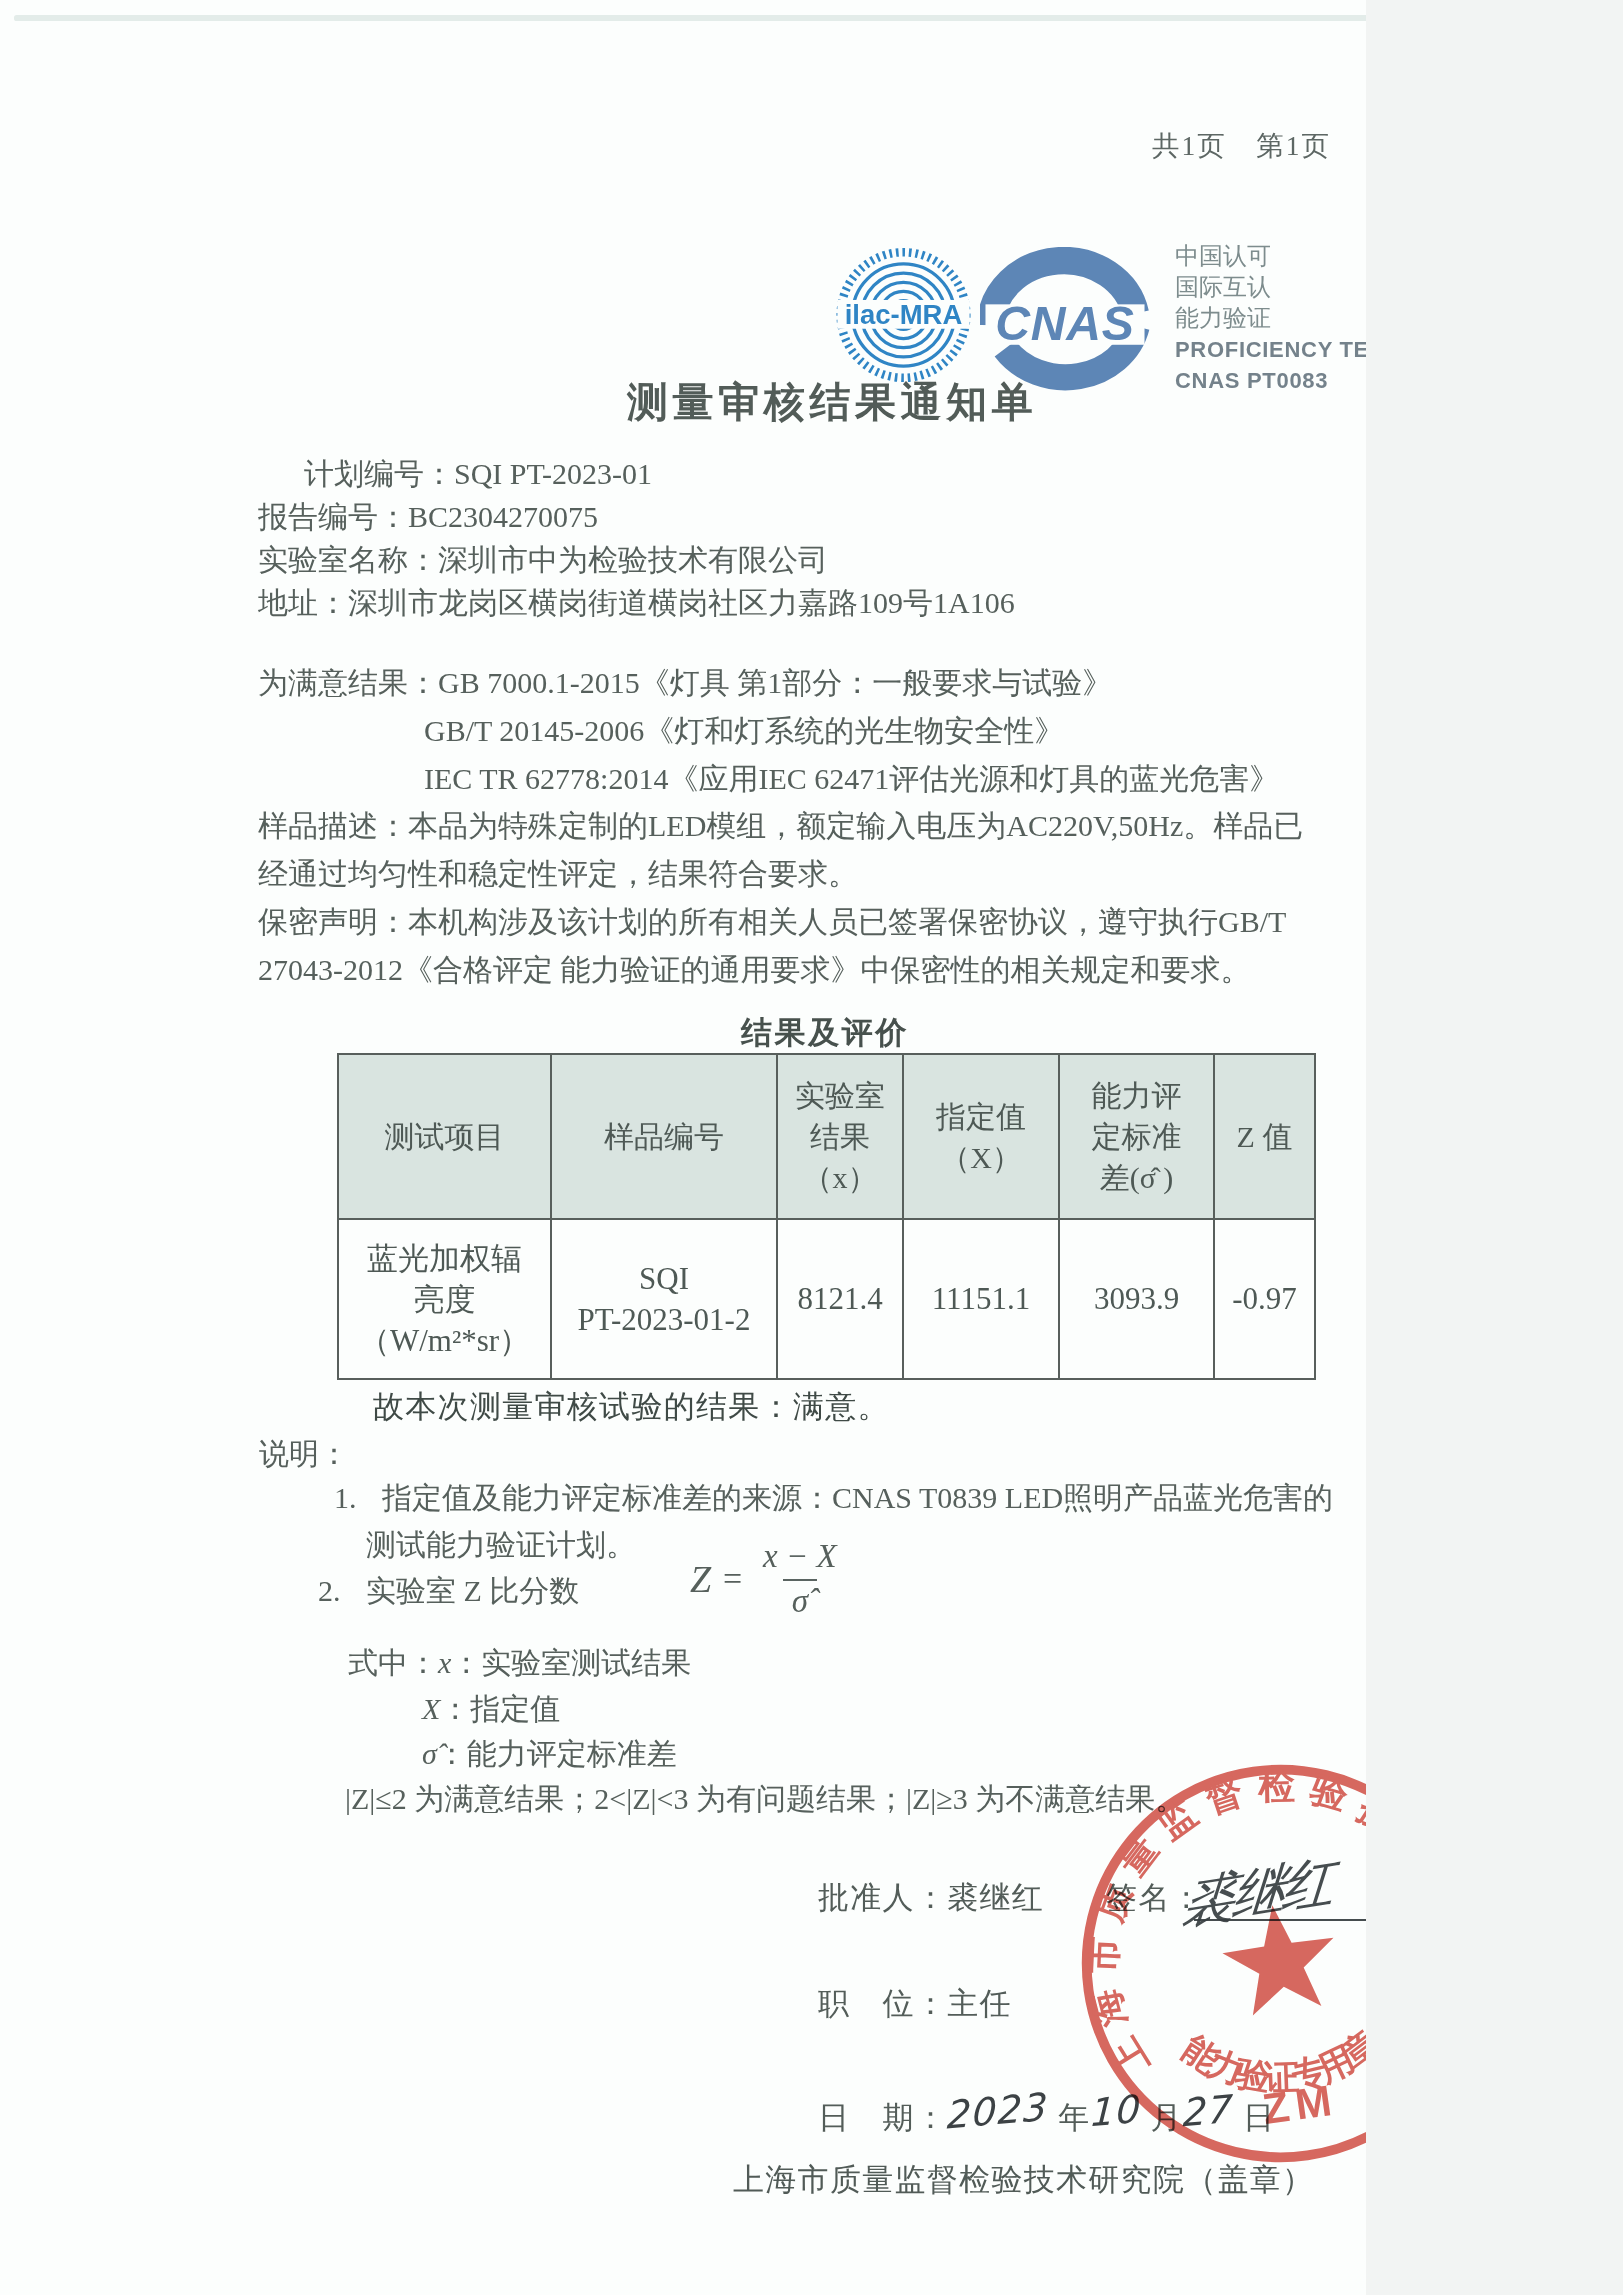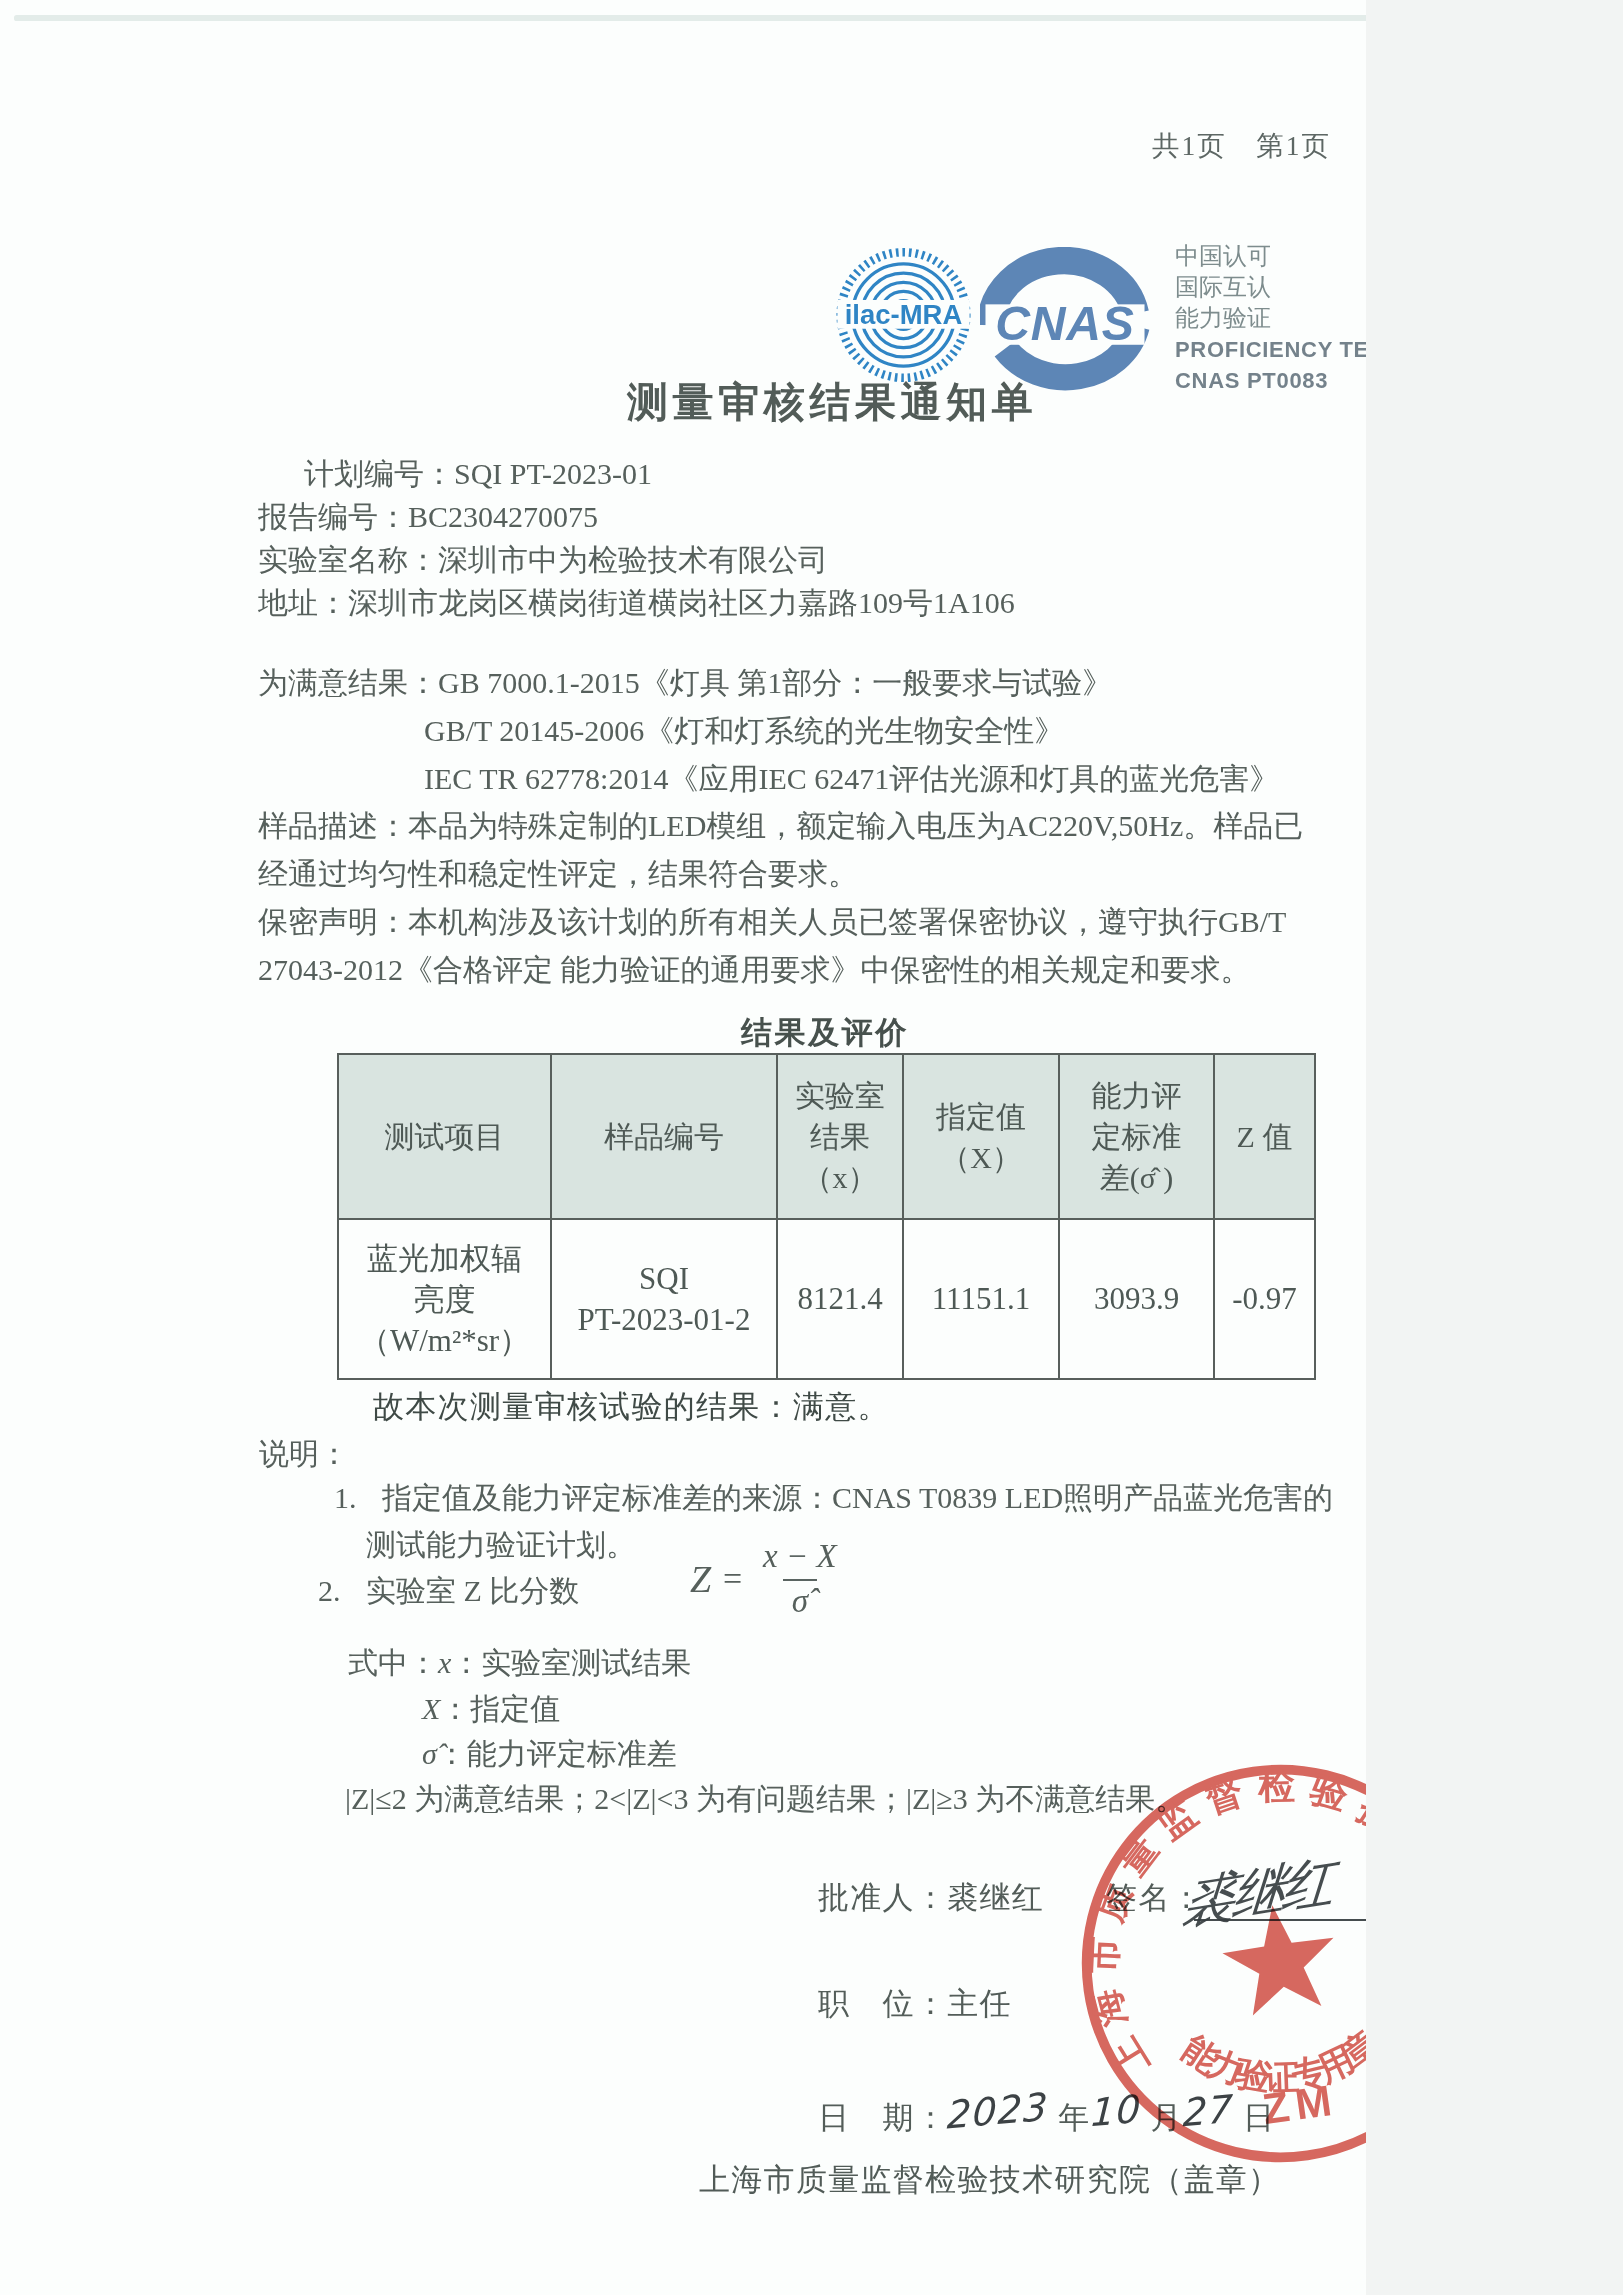--- a/index.html
+++ b/index.html
@@ -227,21 +227,21 @@
     <span>职　位：</span><span>主任</span>
   </div>
 
   <div class="abs appr" style="left:818px;top:2093px;">
     <span>日　期：</span><span class="hand handwrite">2023</span>
     <span>年</span><span class="hand handwrite">10</span>
     <span>月</span><span class="hand handwrite">27</span>
     <span>日</span>
   </div>
 
-  <div class="abs org" style="left:699px;top:2159px;">上海市质量监督检验技术研究院（盖章）</div>
+  <div class="abs org" style="left:733px;top:2159px;">上海市质量监督检验技术研究院（盖章）</div>
 
   <svg class="abs stamp" style="left:1071px;top:1754px;" width="419" height="419" viewBox="0 0 640 640">
     <circle cx="320" cy="320" r="296" fill="none" stroke="#d24b41" stroke-width="15"></circle>
     <defs>
       <path id="ringPath" d="M 102,446 A 252,252 0 1 1 538,446" fill="none"></path>
       <path id="arcPath" d="M 144,430 A 230,230 0 0 0 496,430" fill="none"></path>
     </defs>
     <text font-size="56" font-weight="bold" fill="#d24b41" font-family="Liberation Serif, DejaVu Serif, serif">
       <textPath href="#ringPath" startOffset="0" textLength="1040" lengthAdjust="spacing">上海市质量监督检验技术研究院</textPath>
     </text>

